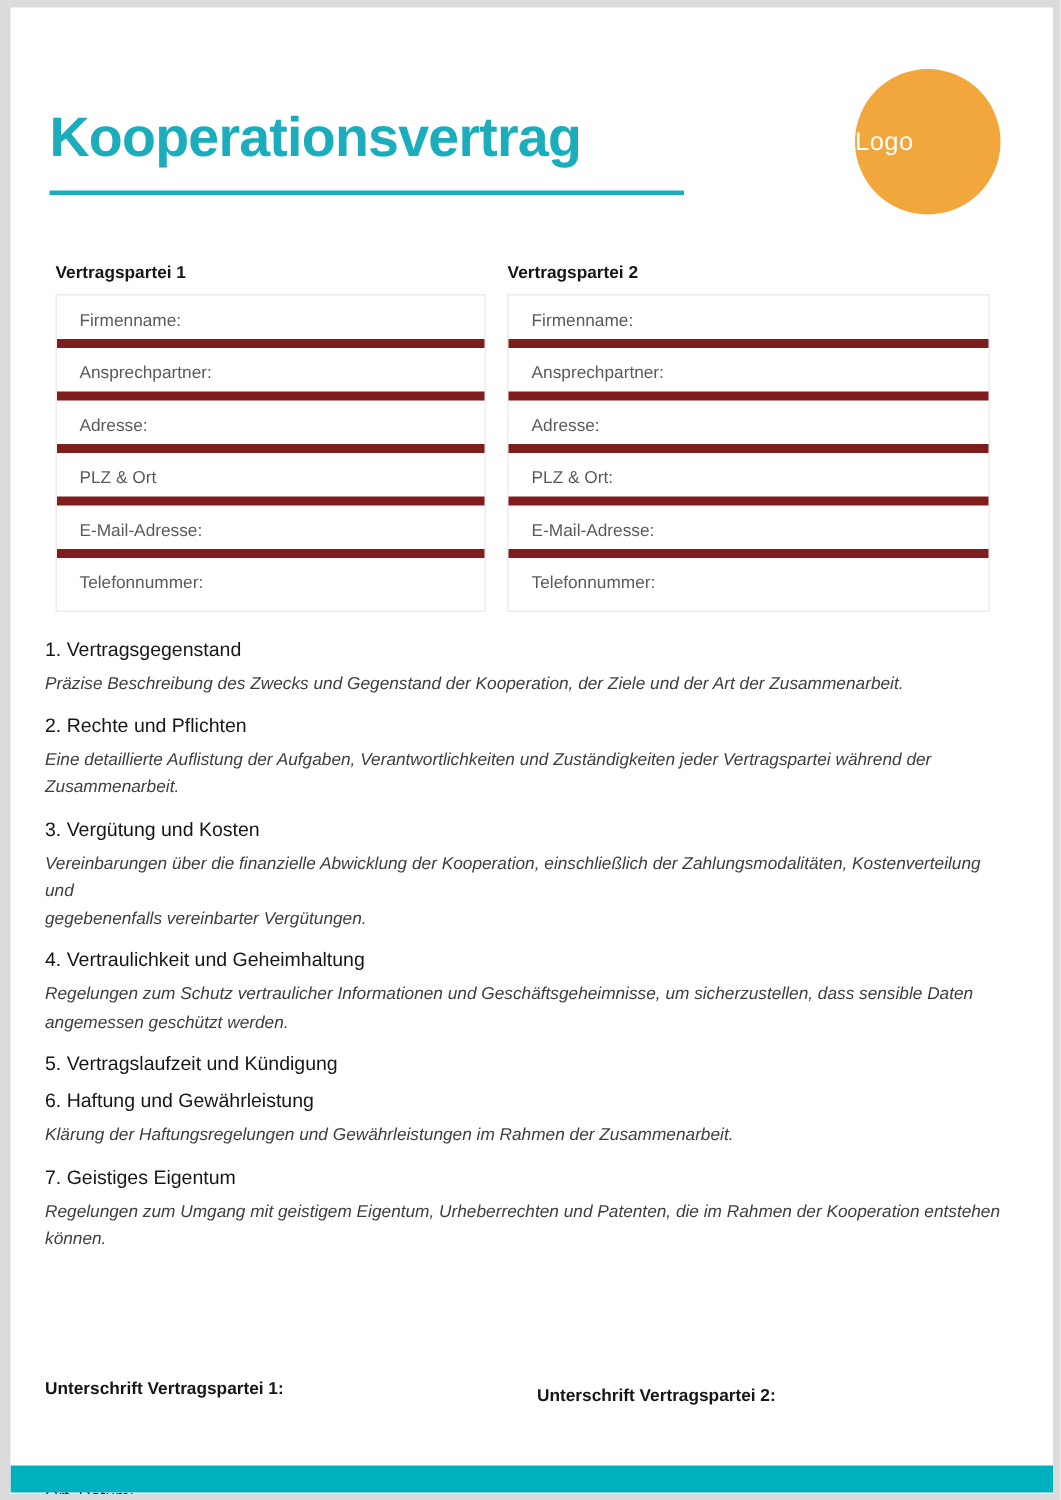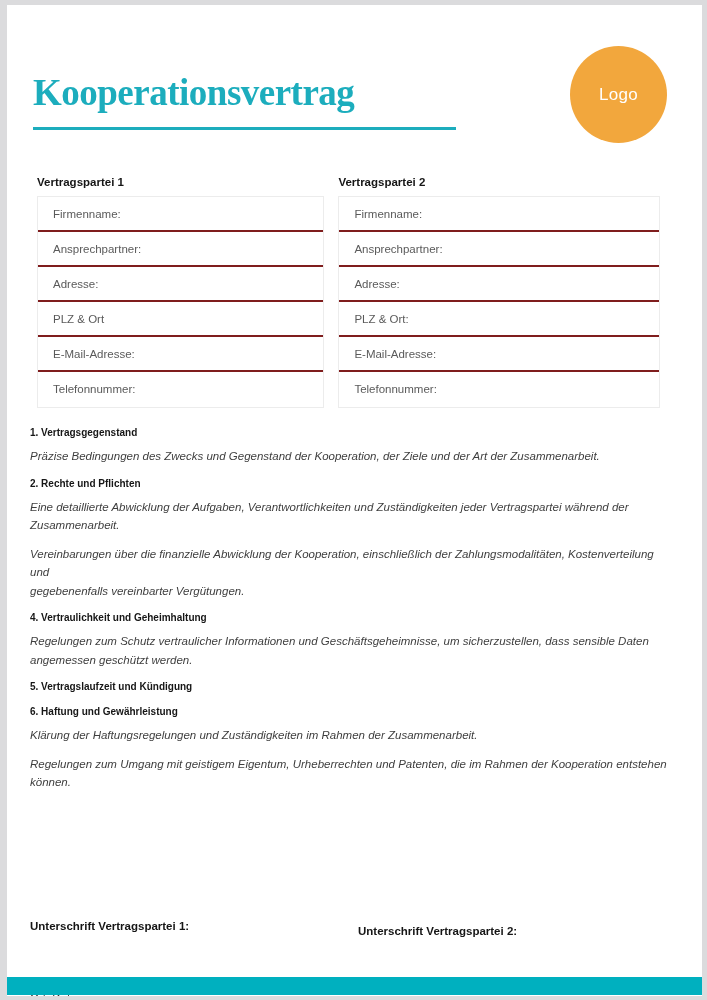--- a/index.html
+++ b/index.html
@@ -20,41 +20,40 @@
   
   .page-title {
     position: absolute;
     left: 26px;
     top: 66px;
     font-size: 37px;
     font-weight: bold;
     letter-spacing: -0.5px;
     color: #1cadbd;
     white-space: nowrap;
-    font-family: Liberation Serif, serif;
   }
   .title-underline {
     position: absolute;
     left: 26px;
     top: 122px;
     width: 423px;
     height: 3px;
     background: #1cadbd;
   }
   .logo-badge {
     position: absolute;
     left: 563px;
     top: 41px;
     width: 97px;
     height: 97px;
     border-radius: 50%;
     background: #f2a73d;
     display: flex;
     align-items: center;
-    justify-content: center;
+    justify-content: flex-start;
   }
   .logo-badge span {
     color: #ffffff;
     font-size: 17px;
     letter-spacing: 0.3px;
   }
 
   
   .parties {
     position: absolute;
@@ -74,38 +73,38 @@
     line-height: 12px;
     margin-bottom: 8px;
   }
   .party-table {
     border: 1px solid #ececec;
     background: #ffffff;
   }
   .field-row {
     height: 35px;
     line-height: 34px;
-    border-bottom: 2px solid #7f1d1d;
+    border-bottom: 6px solid #7f1d1d;
     padding-left: 15px;
     font-size: 11.5px;
     color: #5a5a5a;
   }
   .field-row:last-child { border-bottom: none; }
 
   
   .sections {
     position: absolute;
     left: 23px;
     top: 420px;
     width: 645px;
   }
   .doc-section + .doc-section { margin-top: 10px; }
   .doc-section h3 {
-    font-size: 10px;
-    font-weight: bold;
+    font-size: 13px;
+    font-weight: normal;
     color: #161616;
     line-height: 15px;
     margin-bottom: 7px;
   }
   .doc-section p {
     font-size: 11.5px;
     font-style: italic;
     color: #3e3e3e;
     line-height: 18.5px;
     white-space: pre-line;
@@ -177,44 +176,46 @@
         <div class="field-row"><span>E-Mail-Adresse:</span></div>
         <div class="field-row"><span>Telefonnummer:</span></div>
       </div>
     </div>
 
   </div>
 
   <div class="sections">
     <div class="doc-section">
       <h3>1. Vertragsgegenstand</h3>
-      <p>Präzise Bedingungen des Zwecks und Gegenstand der Kooperation, der Ziele und der Art der Zusammenarbeit.</p>
+      <p>Präzise Beschreibung des Zwecks und Gegenstand der Kooperation, der Ziele und der Art der Zusammenarbeit.</p>
     </div>
     <div class="doc-section">
       <h3>2. Rechte und Pflichten</h3>
-      <p>Eine detaillierte Abwicklung der Aufgaben, Verantwortlichkeiten und Zuständigkeiten jeder Vertragspartei während der
+      <p>Eine detaillierte Auflistung der Aufgaben, Verantwortlichkeiten und Zuständigkeiten jeder Vertragspartei während der
 Zusammenarbeit.</p>
     </div>
     <div class="doc-section">
+      <h3>3. Vergütung und Kosten</h3>
       <p>Vereinbarungen über die finanzielle Abwicklung der Kooperation, einschließlich der Zahlungsmodalitäten, Kostenverteilung und
 gegebenenfalls vereinbarter Vergütungen.</p>
     </div>
     <div class="doc-section">
       <h3>4. Vertraulichkeit und Geheimhaltung</h3>
       <p>Regelungen zum Schutz vertraulicher Informationen und Geschäftsgeheimnisse, um sicherzustellen, dass sensible Daten
 angemessen geschützt werden.</p>
     </div>
     <div class="doc-section">
       <h3>5. Vertragslaufzeit und Kündigung</h3>
     </div>
     <div class="doc-section">
       <h3>6. Haftung und Gewährleistung</h3>
-      <p>Klärung der Haftungsregelungen und Zuständigkeiten im Rahmen der Zusammenarbeit.</p>
-    </div>
-    <div class="doc-section">
+      <p>Klärung der Haftungsregelungen und Gewährleistungen im Rahmen der Zusammenarbeit.</p>
+    </div>
+    <div class="doc-section">
+      <h3>7. Geistiges Eigentum</h3>
       <p>Regelungen zum Umgang mit geistigem Eigentum, Urheberrechten und Patenten, die im Rahmen der Kooperation entstehen
 können.</p>
     </div>
   </div>
 
   <div class="sig-heading sig-1">Unterschrift Vertragspartei 1:</div>
   <div class="sig-heading sig-2">Unterschrift Vertragspartei 2:</div>
 
   <div class="ort-label ort-1">Ort, Datum:</div>
   <div class="ort-label ort-2">Ort, Datum:</div>

